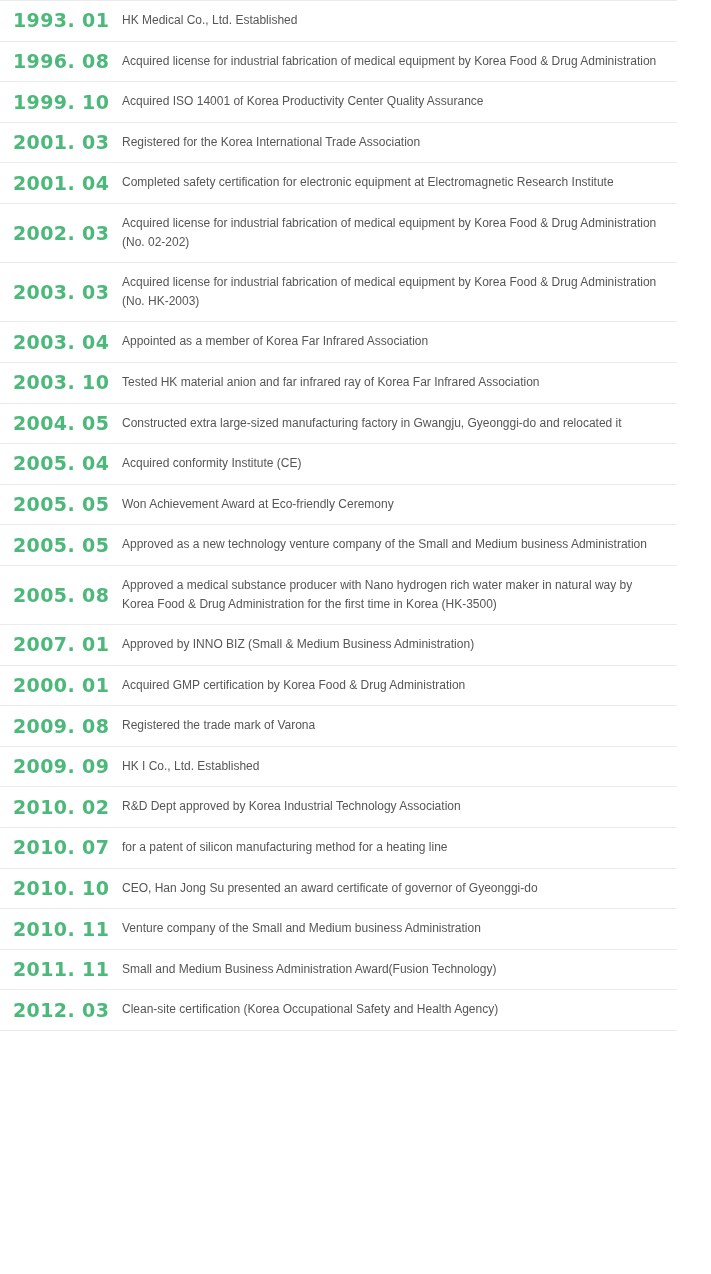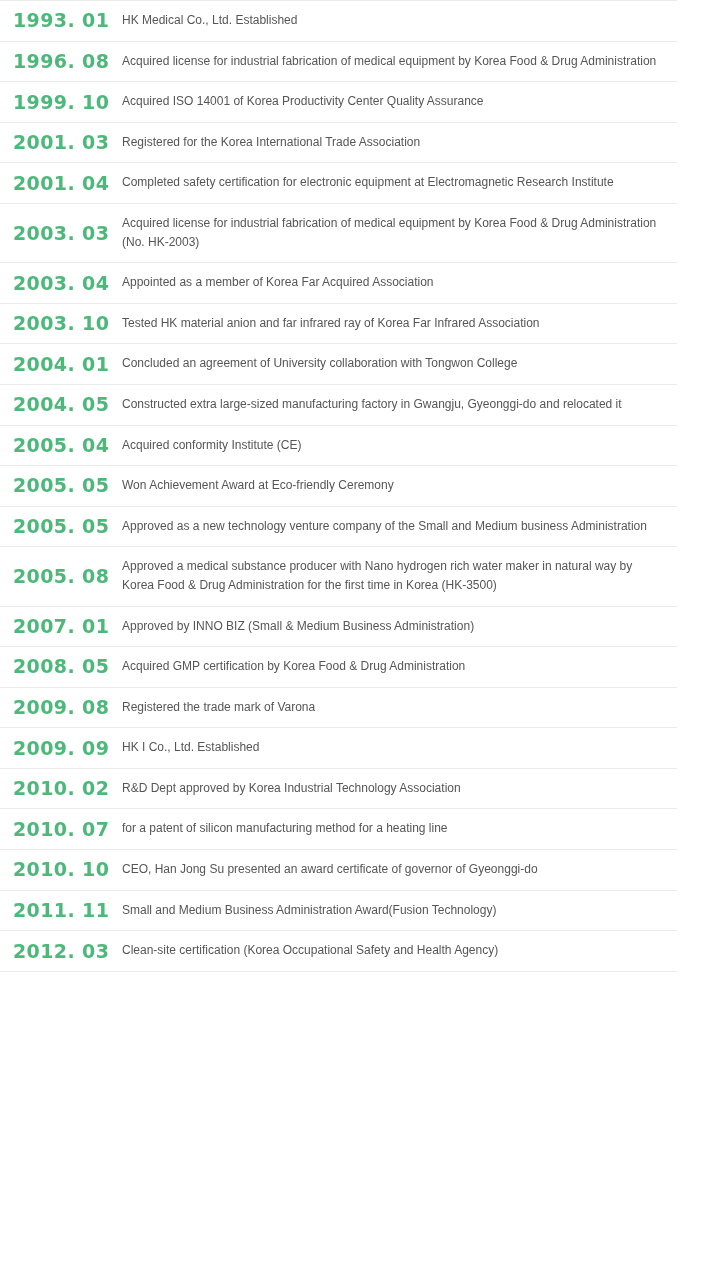--- a/index.html
+++ b/index.html
@@ -95,52 +95,52 @@
       <tr class="history-row">
         <td class="year-cell">
           <span class="year-text">2001. 04</span>
         </td>
         <td class="desc-cell">
           <span class="desc-text">Completed safety certification for electronic equipment at Electromagnetic Research Institute</span>
         </td>
       </tr>
       <tr class="history-row">
         <td class="year-cell">
+          <span class="year-text">2002. 03</span>
+        </td>
+        <td class="desc-cell">
+          <span class="desc-text">Acquired license for industrial fabrication of medical equipment by Korea Food &amp; Drug Administration (No. 02-202)</span>
+        </td>
+      </tr>
+      <tr class="history-row">
+        <td class="year-cell">
           <span class="year-text">2003. 03</span>
         </td>
         <td class="desc-cell">
           <span class="desc-text">Acquired license for industrial fabrication of medical equipment by Korea Food &amp; Drug Administration (No. HK-2003)</span>
         </td>
       </tr>
       <tr class="history-row">
         <td class="year-cell">
           <span class="year-text">2003. 04</span>
         </td>
         <td class="desc-cell">
-          <span class="desc-text">Appointed as a member of Korea Far Acquired Association</span>
+          <span class="desc-text">Appointed as a member of Korea Far Infrared Association</span>
         </td>
       </tr>
       <tr class="history-row">
         <td class="year-cell">
           <span class="year-text">2003. 10</span>
         </td>
         <td class="desc-cell">
           <span class="desc-text">Tested HK material anion and far infrared ray of Korea Far Infrared Association</span>
         </td>
       </tr>
       <tr class="history-row">
         <td class="year-cell">
-          <span class="year-text">2004. 01</span>
-        </td>
-        <td class="desc-cell">
-          <span class="desc-text">Concluded an agreement of University collaboration with Tongwon College</span>
-        </td>
-      </tr>
-      <tr class="history-row">
-        <td class="year-cell">
           <span class="year-text">2004. 05</span>
         </td>
         <td class="desc-cell">
           <span class="desc-text">Constructed extra large-sized manufacturing factory in Gwangju, Gyeonggi-do and relocated it</span>
         </td>
       </tr>
       <tr class="history-row">
         <td class="year-cell">
           <span class="year-text">2005. 04</span>
         </td>
@@ -175,21 +175,21 @@
       <tr class="history-row">
         <td class="year-cell">
           <span class="year-text">2007. 01</span>
         </td>
         <td class="desc-cell">
           <span class="desc-text">Approved by INNO BIZ (Small &amp; Medium Business Administration)</span>
         </td>
       </tr>
       <tr class="history-row">
         <td class="year-cell">
-          <span class="year-text">2008. 05</span>
+          <span class="year-text">2000. 01</span>
         </td>
         <td class="desc-cell">
           <span class="desc-text">Acquired GMP certification by Korea Food &amp; Drug Administration</span>
         </td>
       </tr>
       <tr class="history-row">
         <td class="year-cell">
           <span class="year-text">2009. 08</span>
         </td>
         <td class="desc-cell">
@@ -219,20 +219,28 @@
         <td class="desc-cell">
           <span class="desc-text">for a patent of silicon manufacturing method for a heating line</span>
         </td>
       </tr>
       <tr class="history-row">
         <td class="year-cell">
           <span class="year-text">2010. 10</span>
         </td>
         <td class="desc-cell">
           <span class="desc-text">CEO, Han Jong Su presented an award certificate of governor of Gyeonggi-do</span>
+        </td>
+      </tr>
+      <tr class="history-row">
+        <td class="year-cell">
+          <span class="year-text">2010. 11</span>
+        </td>
+        <td class="desc-cell">
+          <span class="desc-text">Venture company of the Small and Medium business Administration</span>
         </td>
       </tr>
       <tr class="history-row">
         <td class="year-cell">
           <span class="year-text">2011. 11</span>
         </td>
         <td class="desc-cell">
           <span class="desc-text">Small and Medium Business Administration Award(Fusion Technology)</span>
         </td>
       </tr>

